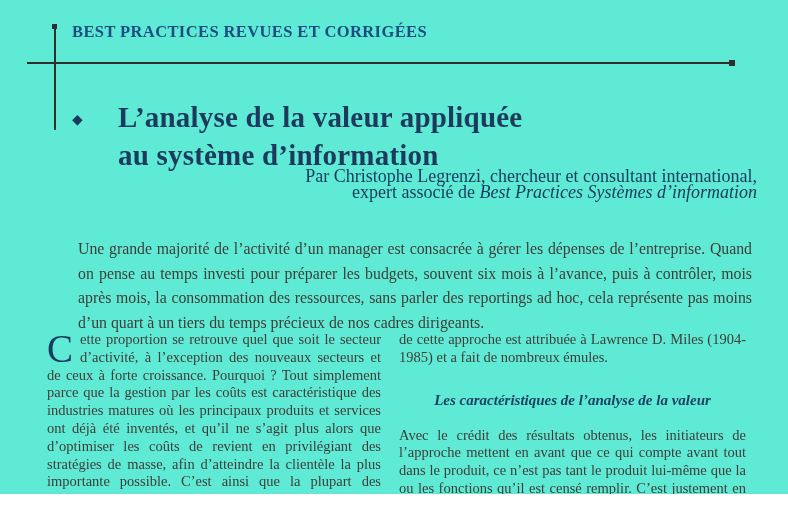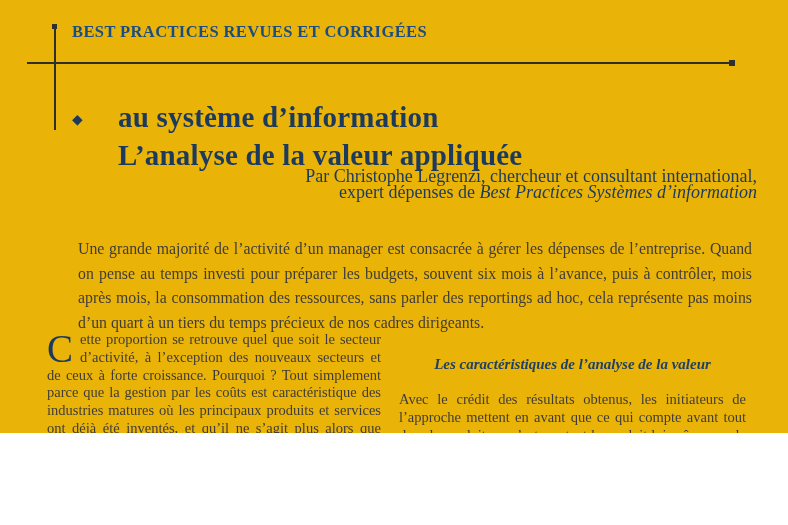--- a/index.html
+++ b/index.html
@@ -5,22 +5,22 @@
   :root{
     --kicker:#1d4d80;
     --title:#1c3a5e;
     --heading:#1d4066;
     --body:#403d39;
     --rule:#2f2f2f;
   }
   html,body{margin:0;padding:0;background:#ffffff;}
   .page{
     position:relative;
-    width:788px;height:433px;
-    background:#eab308;
+    width:788px;height:494px;
+    background:#5eead4;
     overflow:hidden;
     font-family:"Liberation Serif", serif;
     color:var(--body);
   }
   
   .vrule{position:absolute;left:54px;top:26px;width:2px;height:104px;background:var(--rule);}
   .vrule-dot{position:absolute;left:52px;top:24px;width:5px;height:5px;background:var(--rule);}
   .hrule{position:absolute;left:27px;top:62px;width:706px;height:2px;background:var(--rule);}
   .hrule-dot{position:absolute;left:729px;top:60px;width:6px;height:6px;background:var(--rule);}
   
@@ -94,34 +94,35 @@
   <div class="vrule"></div>
   <div class="vrule-dot"></div>
   <div class="hrule"></div>
   <div class="hrule-dot"></div>
 
   <div class="kicker">BEST PRACTICES REVUES ET CORRIGÉES</div>
 
   <span class="bullet">◆</span>
 
   <h1 class="title-block" style="margin:0;">
+    <div>L’analyse de la valeur appliquée</div>
     <div>au système d’information</div>
-    <div>L’analyse de la valeur appliquée</div>
   </h1>
 
   <div class="byline">
     <div>Par Christophe Legrenzi, chercheur et consultant international,</div>
-    <div><span>expert dépenses de </span><span class="it">Best Practices Systèmes d’information</span></div>
+    <div><span>expert associé de </span><span class="it">Best Practices Systèmes d’information</span></div>
   </div>
 
   <p class="lede">Une grande majorité de l’activité d’un manager est consacrée à gérer les dépenses de l’entreprise. Quand on pense au temps investi pour préparer les budgets, souvent six mois à l’avance, puis à contrôler, mois après mois, la consommation des ressources, sans parler des reportings ad hoc, cela représente pas moins d’un quart à un tiers du temps précieux de nos cadres dirigeants.</p>
 
   <div class="cols">
     <div class="col col-left">
       <p><span class="dropcap">C</span><span>ette proportion se retrouve quel que soit le secteur d’activité, à l’exception des nouveaux secteurs et de ceux à forte croissance. Pourquoi ? Tout simplement parce que la gestion par les coûts est caractéristique des industries matures où les principaux produits et services ont déjà été inventés, et qu’il ne s’agit plus alors que d’optimiser les coûts de revient en privilégiant des stratégies de masse, afin d’atteindre la clientèle la plus importante possible. C’est ainsi que la plupart des économies des pays dits développés ont créé les richesses que nous connaissons aujourd’hui, en particulier dans le secteur industriel, en « démocratisant » des produits dont les prix initiaux étaient inabordables pour le quidam lambda. Or, le</span></p>
     </div>
     <div class="col col-right">
+      <p>de cette approche est attribuée à Lawrence D. Miles (1904-1985) et a fait de nombreux émules.</p>
       <h2 class="subhead">Les caractéristiques de l’analyse de la valeur</h2>
       <p>Avec le crédit des résultats obtenus, les initiateurs de l’approche mettent en avant que ce qui compte avant tout dans le produit, ce n’est pas tant le produit lui-même que la ou les fonctions qu’il est censé remplir. C’est justement en partant du besoin à satisfaire que différentes solutions peuvent être envisagées dans un processus plus ou moins créatif.</p>
     </div>
   </div>
 
 </div>
 
 </body></html>

